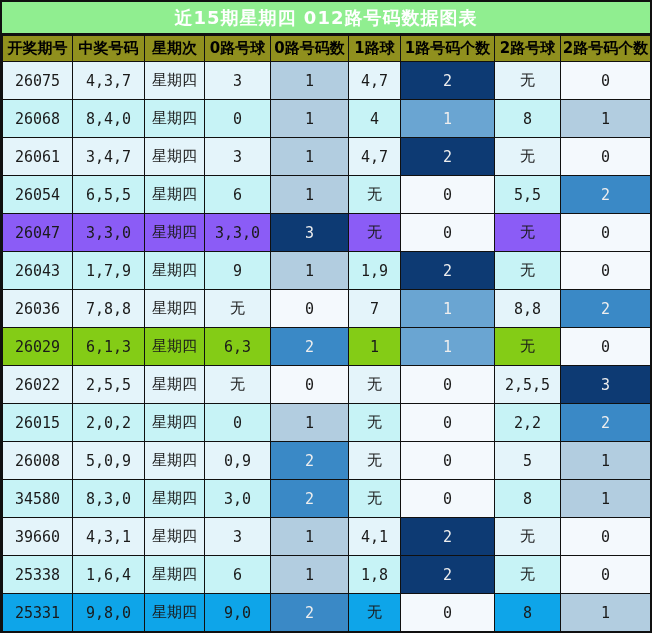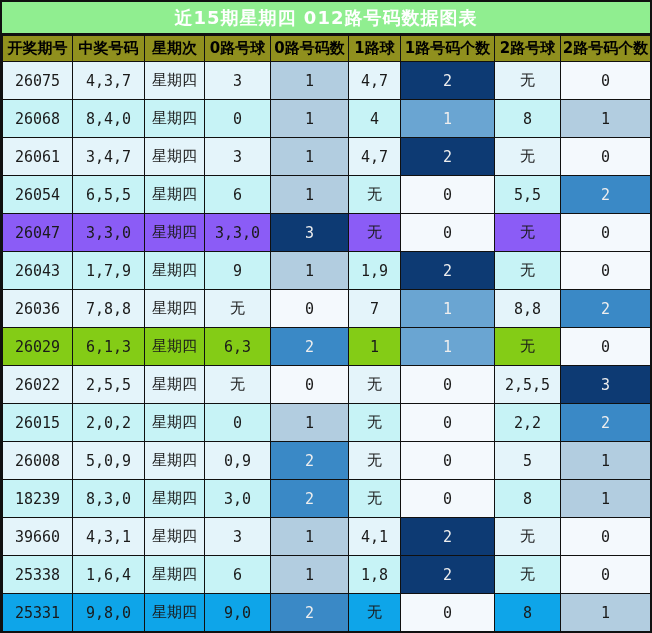--- a/index.html
+++ b/index.html
@@ -204,21 +204,21 @@
           <td>5,0,9</td>
           <td>星期四</td>
           <td>0,9</td>
           <td style="background: rgb(58, 137, 198); color: rgb(238, 238, 238);">2</td>
           <td>无</td>
           <td style="background: rgb(244, 249, 253); color: rgb(26, 26, 26);">0</td>
           <td>5</td>
           <td style="background: rgb(178, 205, 224); color: rgb(26, 26, 26);">1</td>
         </tr>
         <tr style="background: rgb(199, 243, 246);">
-          <td>18239</td>
+          <td>34580</td>
           <td>8,3,0</td>
           <td>星期四</td>
           <td>3,0</td>
           <td style="background: rgb(58, 137, 198); color: rgb(238, 238, 238);">2</td>
           <td>无</td>
           <td style="background: rgb(244, 249, 253); color: rgb(26, 26, 26);">0</td>
           <td>8</td>
           <td style="background: rgb(178, 205, 224); color: rgb(26, 26, 26);">1</td>
         </tr>
         <tr style="background: rgb(228, 244, 250);">

